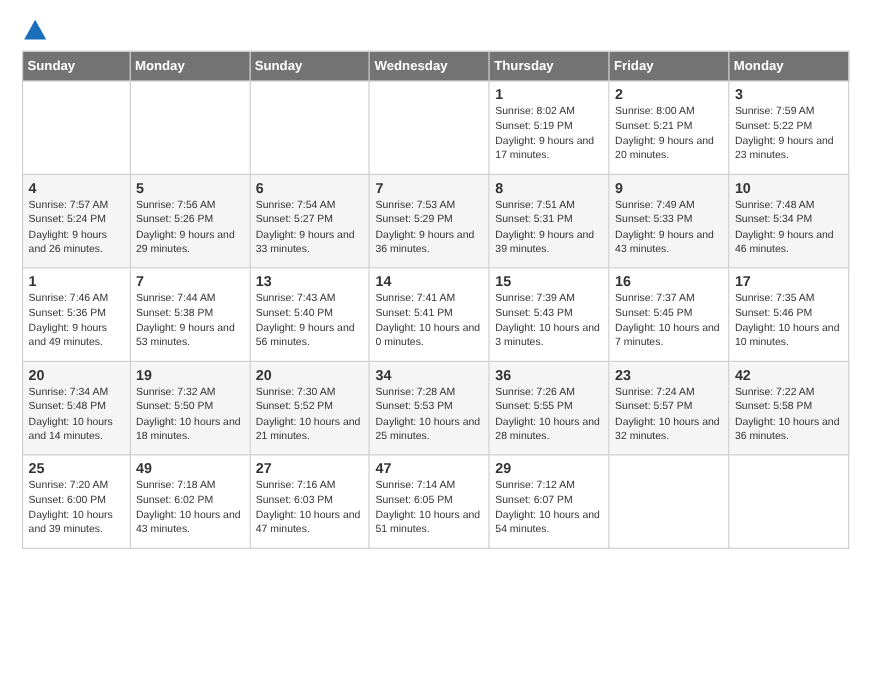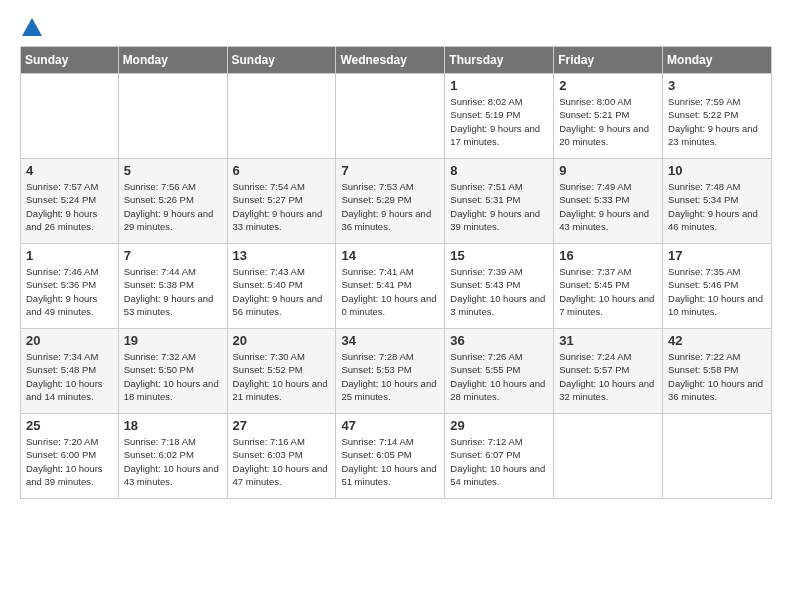--- a/index.html
+++ b/index.html
@@ -223,35 +223,35 @@
         </td>
         <td>
           <span class="day-num">34</span>
           <div class="day-info">Sunrise: 7:28 AM<br>Sunset: 5:53 PM<br>Daylight: 10 hours and 25 minutes.</div>
         </td>
         <td>
           <span class="day-num">36</span>
           <div class="day-info">Sunrise: 7:26 AM<br>Sunset: 5:55 PM<br>Daylight: 10 hours and 28 minutes.</div>
         </td>
         <td>
-          <span class="day-num">31</span>
+          <span class="day-num">23</span>
           <div class="day-info">Sunrise: 7:24 AM<br>Sunset: 5:57 PM<br>Daylight: 10 hours and 32 minutes.</div>
         </td>
         <td>
           <span class="day-num">42</span>
           <div class="day-info">Sunrise: 7:22 AM<br>Sunset: 5:58 PM<br>Daylight: 10 hours and 36 minutes.</div>
         </td>
       </tr>
       <tr>
         <td>
           <span class="day-num">25</span>
           <div class="day-info">Sunrise: 7:20 AM<br>Sunset: 6:00 PM<br>Daylight: 10 hours and 39 minutes.</div>
         </td>
         <td>
-          <span class="day-num">18</span>
+          <span class="day-num">49</span>
           <div class="day-info">Sunrise: 7:18 AM<br>Sunset: 6:02 PM<br>Daylight: 10 hours and 43 minutes.</div>
         </td>
         <td>
           <span class="day-num">27</span>
           <div class="day-info">Sunrise: 7:16 AM<br>Sunset: 6:03 PM<br>Daylight: 10 hours and 47 minutes.</div>
         </td>
         <td>
           <span class="day-num">47</span>
           <div class="day-info">Sunrise: 7:14 AM<br>Sunset: 6:05 PM<br>Daylight: 10 hours and 51 minutes.</div>
         </td>

